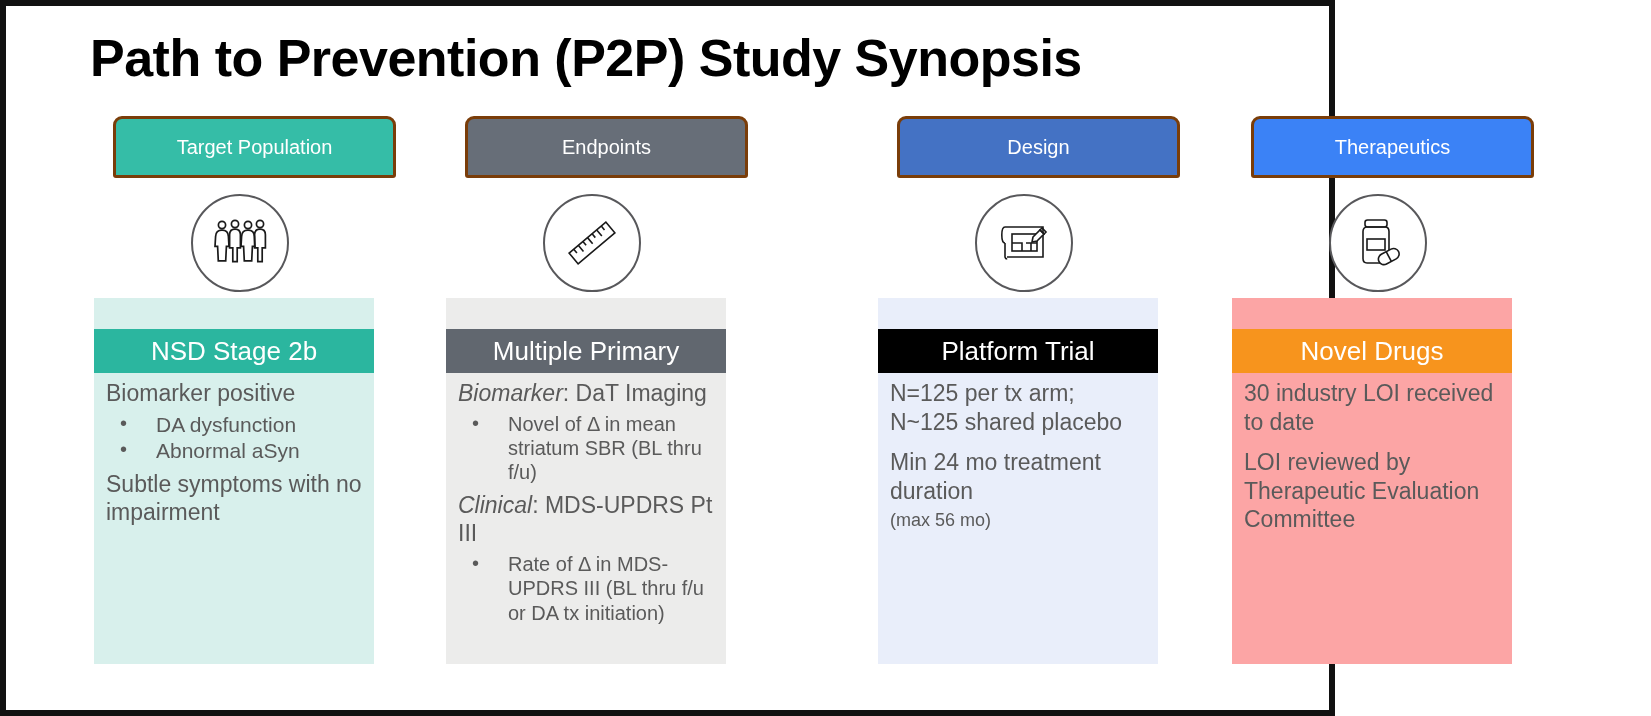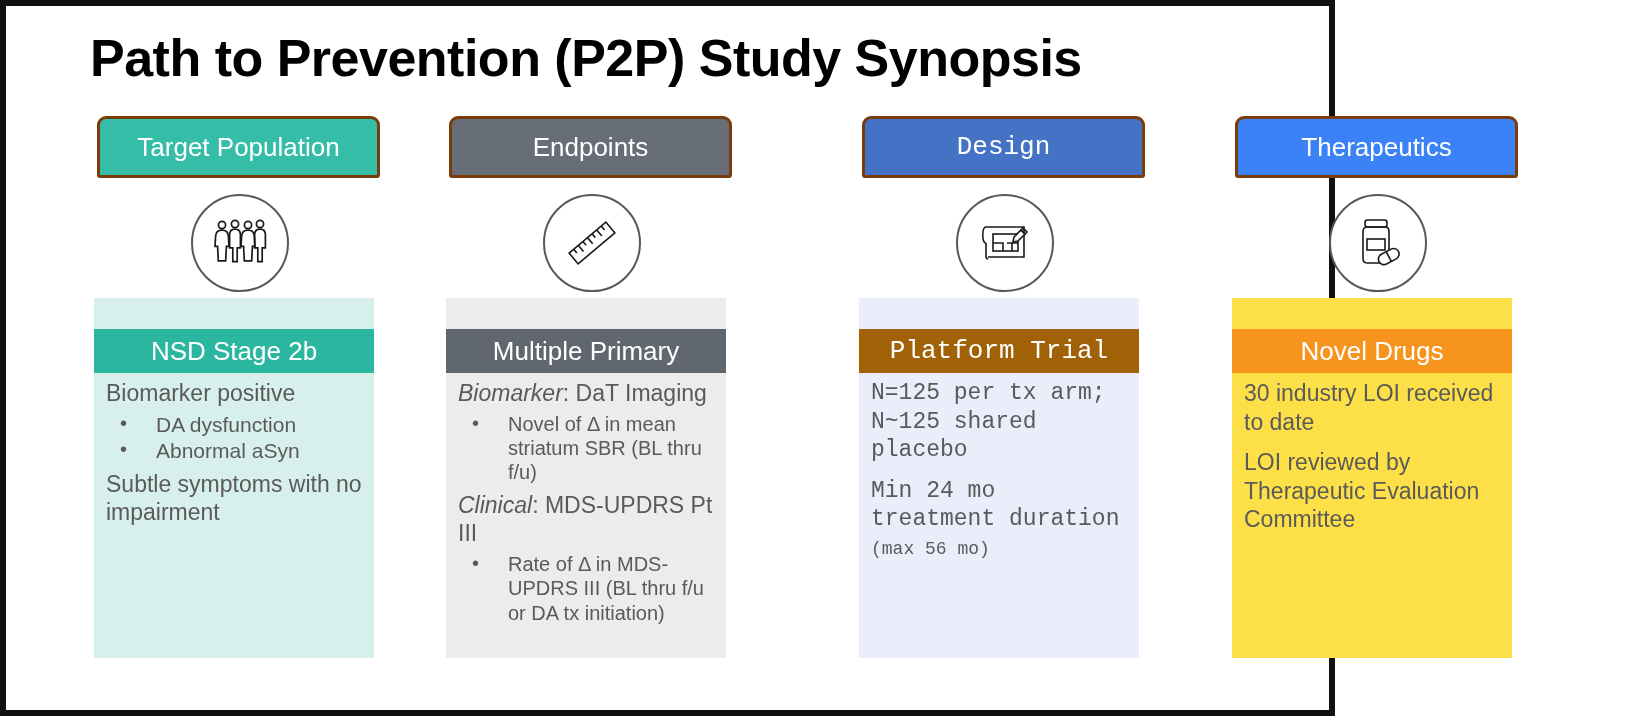--- a/index.html
+++ b/index.html
@@ -30,34 +30,34 @@
     left:0; top:110px;
     width:1651px;
   }
   .col{
     position:absolute;
     top:0;
     width:292px;
   }
   .col-0{ left:88px; }
   .col-1{ left:440px; }
-  .col-2{ left:853px;font-family:Liberation Mono, monospace; }
+  .col-2{ left:872px; }
   .col-3{ left:1226px; }
 
   
   .pill{
     box-sizing:border-box;
     width:283px;
     height:62px;
     border:3px solid #7a3d09;
     border-radius:9px 9px 3px 3px;
     display:flex;align-items:center;justify-content:center;
     color:#ffffff;
-    font-size:26px;
-    margin-left:3px;
+    font-size:20px;
+    margin-left:19px;
   }
   .pill.teal{ background:#35bda7; }
   .pill.gray{ background:#676e78; }
   .pill.blue{ background:#4472c4; }
   .pill.orange{ background:#3b82f6; }
 
   
   .icon-wrap{
     height:110px;
     display:flex;align-items:center;justify-content:center;
@@ -70,37 +70,37 @@
     background:#fff;
     display:flex;align-items:center;justify-content:center;
   }
   .circle svg{ display:block; }
 
   
   .panel{
     position:relative;
     width:280px;
     min-height:360px;
-    padding-bottom:0;
+    padding-bottom:6px;
   }
   .panel.teal{ background:#d8f0ec; }
   .panel.gray{ background:#ececeb; }
   .panel.blue{ background:#e9eefa; }
-  .panel.orange{ background:#fde047; }
+  .panel.orange{ background:#fca5a5; }
   .panel-pad-top{ height:31px; }
 
   .subhead{
     height:44px;
     display:flex;align-items:center;justify-content:center;
     color:#ffffff;
     font-size:26px;
   }
   .subhead.teal{ background:#2bb69f; }
   .subhead.gray{ background:#61676f; }
-  .subhead.blue{ background:#a16207; }
+  .subhead.blue{ background:#000000; }
   .subhead.orange{ background:#f7941d; }
 
   .body{
     padding:6px 10px 8px 12px;
     color:#5a5a5a;
     font-size:23px;
     line-height:1.24;
   }
   .para{ margin:0 0 12px 0; }
   .para.tight{ margin-bottom:4px; }

